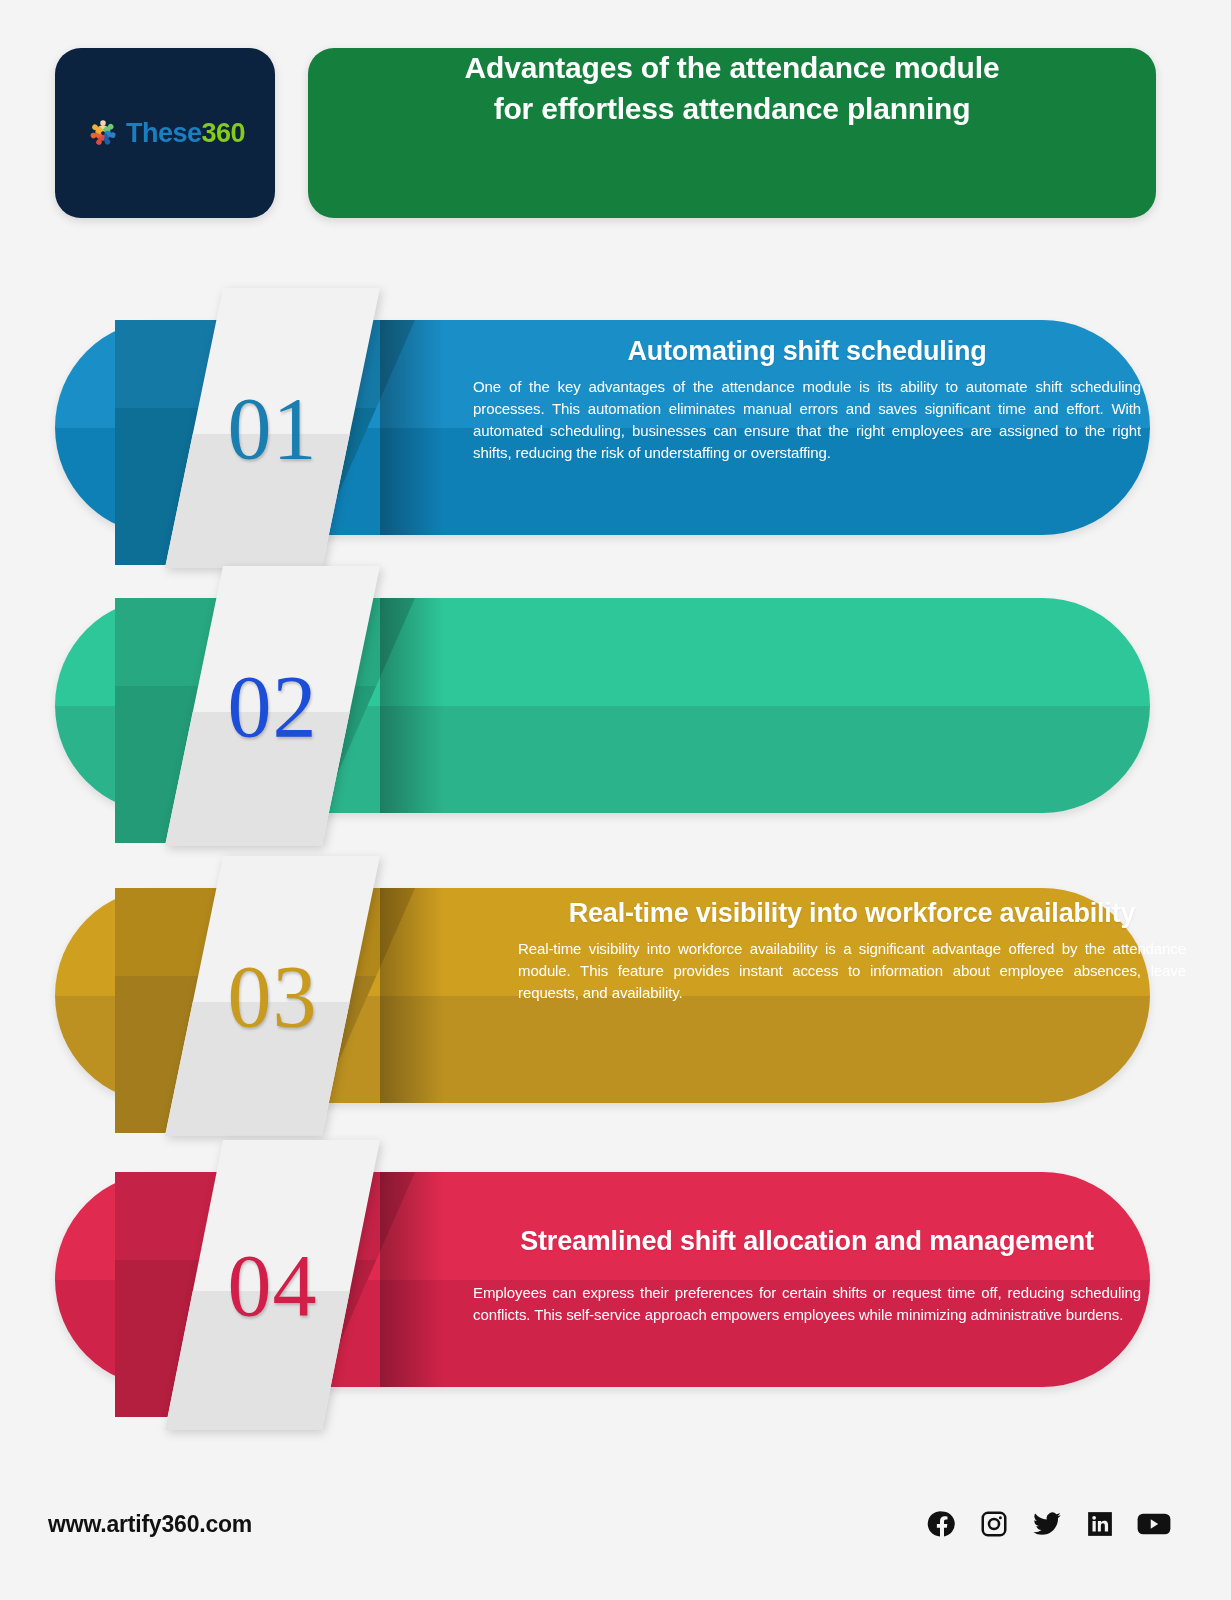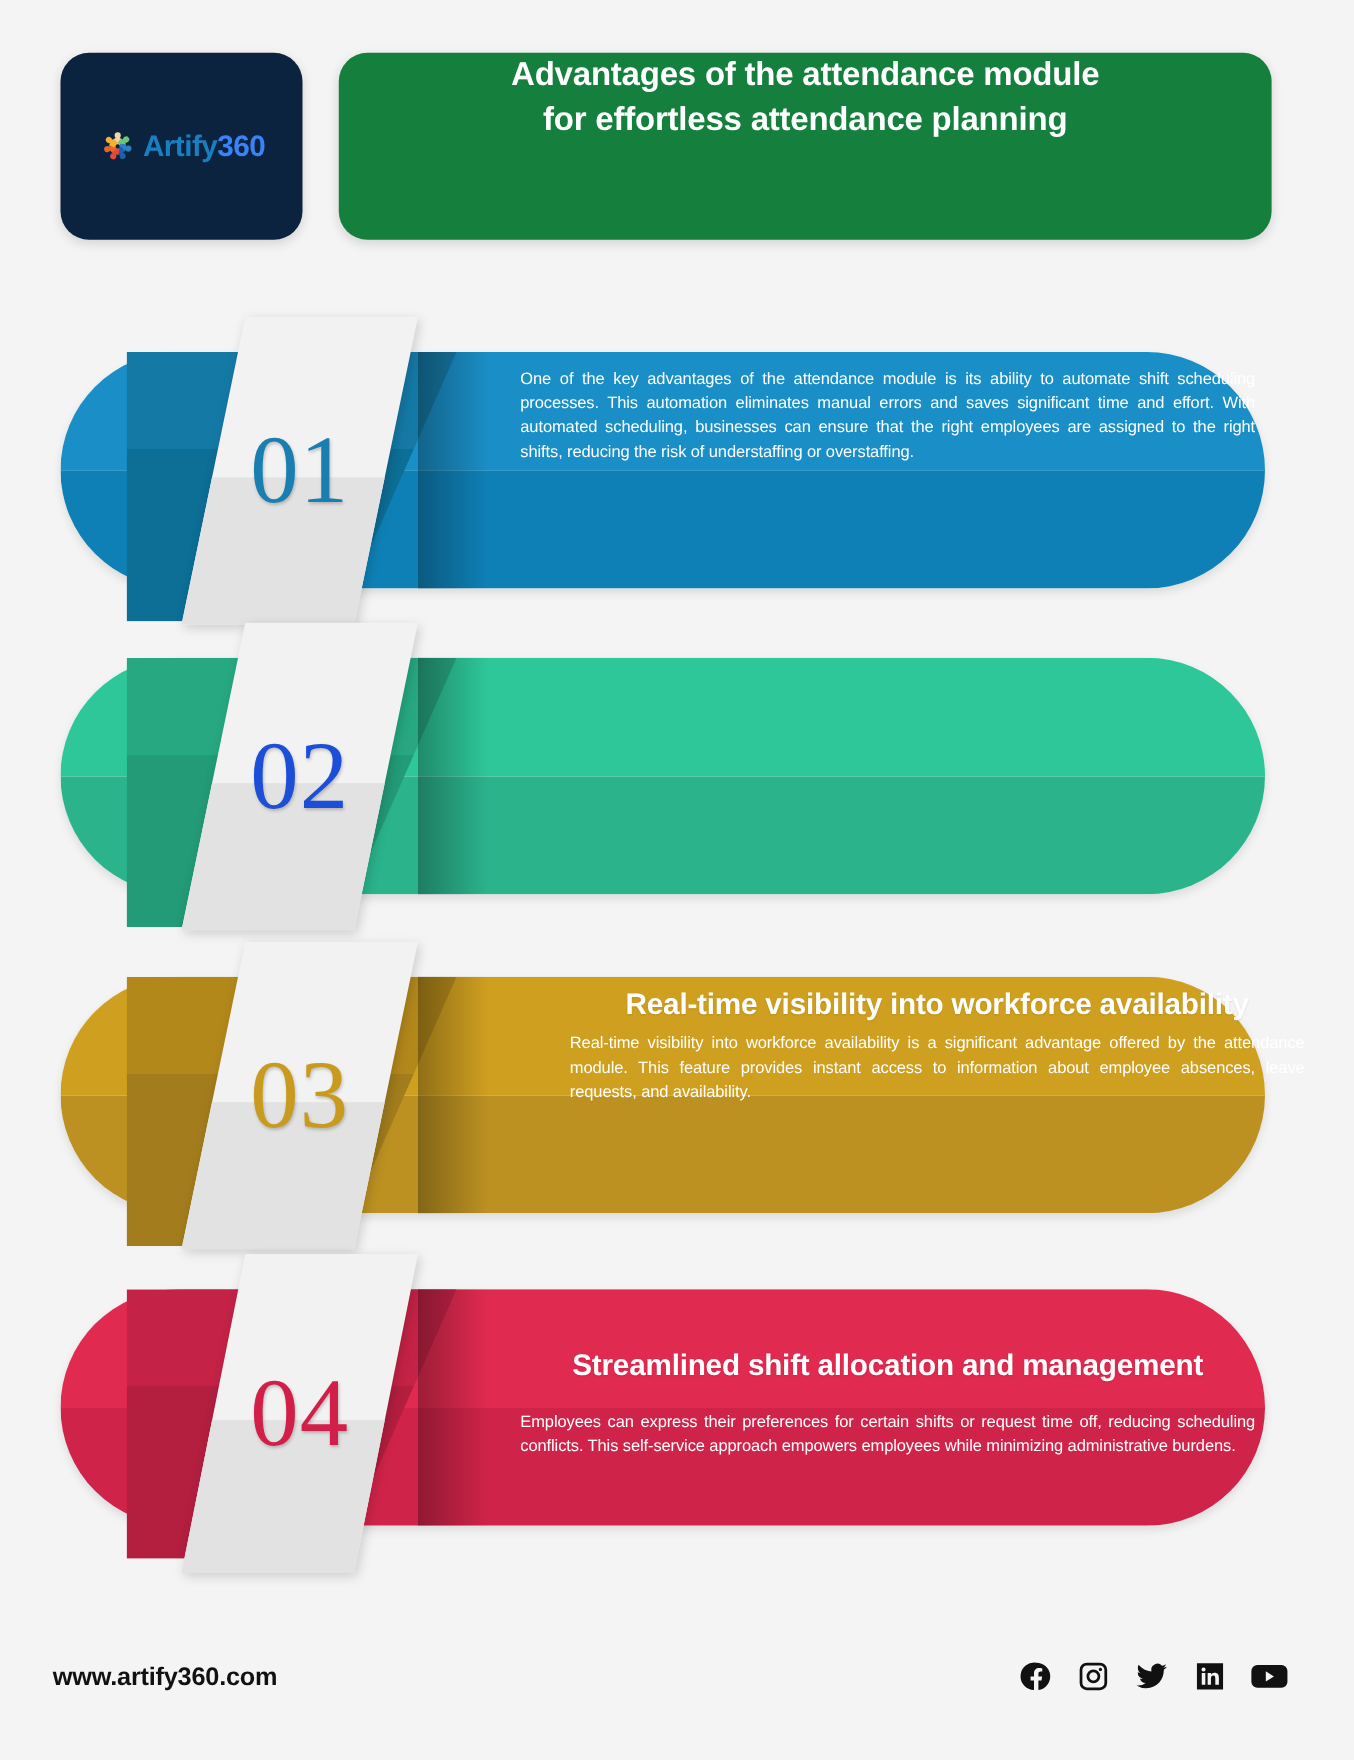--- a/index.html
+++ b/index.html
@@ -50,21 +50,21 @@
 
   .logo-mark { width: 36px; height: 36px; display:block; }
 
   .logo-text {
     font-size: 27px;
     font-weight: bold;
     letter-spacing: -0.5px;
     line-height: 1;
   }
   .logo-text .t-artify { color: #1a7fc1; }
-  .logo-text .t-360 { color: #3b82f6; }
+  .logo-text .t-360 { color: #84cc16; }
 
   .title-box {
     flex: 1 1 auto;
     background: #15803d;
     border-radius: 26px;
     display: flex;
     align-items: flex-start;
     justify-content: center;
     box-shadow: 0 3px 10px rgba(0,0,0,.13);
     padding: 0 40px;
@@ -253,21 +253,21 @@
             <g transform="rotate(255)">
                 <circle cx="0" cy="-11" r="3.1" fill="#e8642e"></circle>
                 <path d="M-4,-7.5 Q0,-10 4,-7.5 L3,-2 L-3,-2 Z" fill="#e8642e"></path>
               </g>
             <g transform="rotate(306)">
                 <circle cx="0" cy="-11" r="3.1" fill="#f2b134"></circle>
                 <path d="M-4,-7.5 Q0,-10 4,-7.5 L3,-2 L-3,-2 Z" fill="#f2b134"></path>
               </g>
           </g>
         </svg>
-        <div class="logo-text"><span class="t-artify">Artify</span><span class="t-360">360</span></div>
+        <div class="logo-text"><span class="t-artify">These</span><span class="t-360">360</span></div>
       </div>
     </div>
 
     <div class="title-box">
       <h1><span>Advantages of the attendance module</span><br><span>for effortless attendance planning</span></h1>
     </div>
   </div>
 
   <div class="card card-1">
     <div class="wing">
@@ -279,20 +279,21 @@
       <div class="band-bottom" style="background:#0f80b6"></div>
     </div>
     <div class="ribbon-shadow" style="left:325px"></div>
     <div class="numplate">
       <div class="numplate-inner">
         <div class="np-bottom"></div>
         <div class="num" style="color:#1a7fb0">01</div>
       </div>
     </div>
     <div class="card-text c1-text">
+      <div class="card-title">Automating shift scheduling</div>
       <div class="card-body">One of the key advantages of the attendance module is its ability to automate shift scheduling processes. This automation eliminates manual errors and saves significant time and effort. With automated scheduling, businesses can ensure that the right employees are assigned to the right shifts, reducing the risk of understaffing or overstaffing.</div>
     </div>
   </div>
 
   <div class="card card-2">
     <div class="wing">
       <div class="w-top" style="background:#27a881"></div>
       <div class="w-bottom" style="background:#239b77"></div>
     </div>
     <div class="pill">

